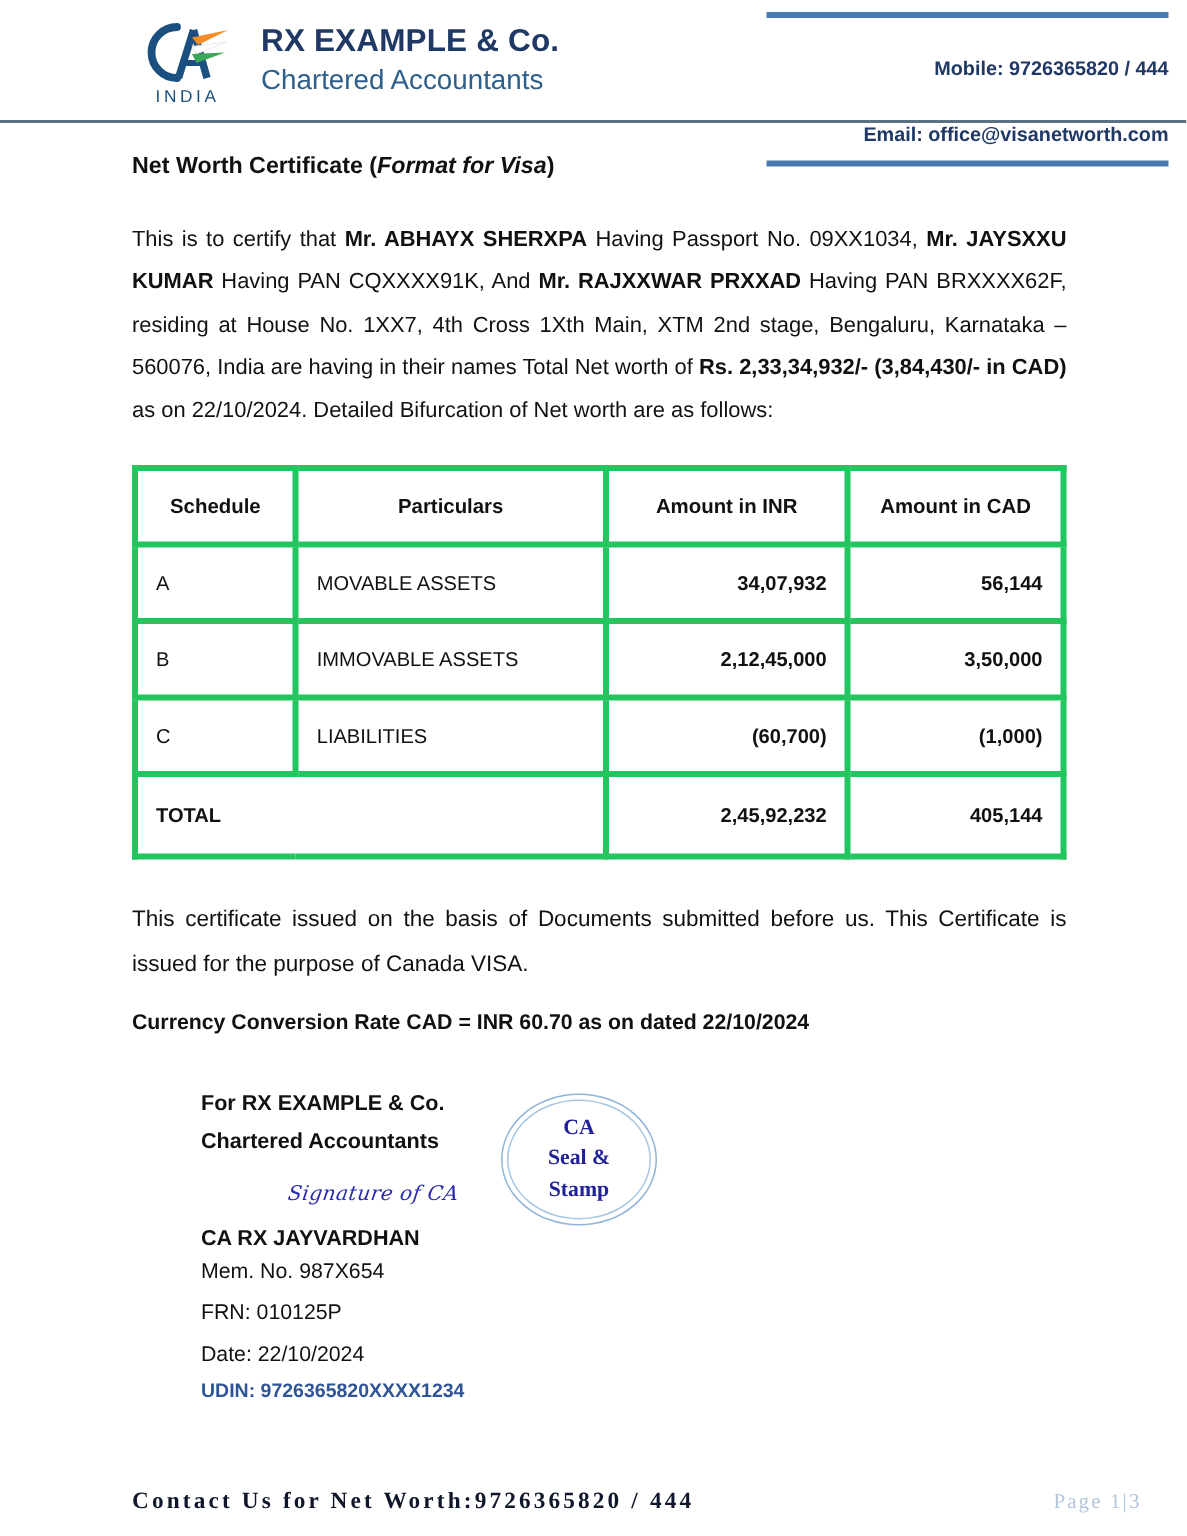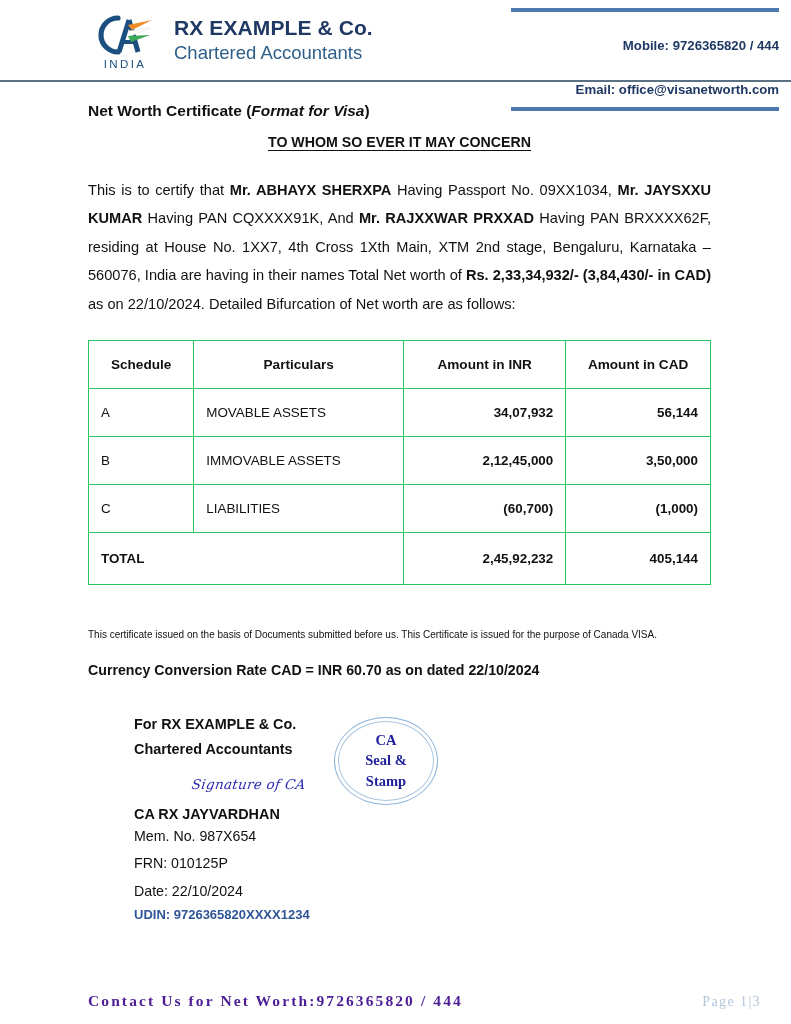--- a/index.html
+++ b/index.html
@@ -116,21 +116,21 @@
   .body-para b { font-weight: bold; }
 
   
   table.networth {
     width: 100%;
     border-collapse: collapse;
     margin-top: 22px;
     font-size: 13.4px;
   }
   table.networth td, table.networth th {
-    border: 1px solid #22c55e;
+    border: 4px solid #22c55e;
     padding: 0 12px;
     height: 47px;
     vertical-align: middle;
   }
   table.networth th {
     font-weight: bold;
     text-align: center;
     font-size: 13.6px;
   }
   .col-schedule { width: 88px; }
@@ -144,22 +144,22 @@
   td.sched { text-align: left; }
   td.part  { text-align: left; }
   tr.total-row td {
     font-weight: bold;
     height: 51px;
   }
   td.total-label { text-align: left; font-weight: bold; }
 
   
   .note-para {
-    margin-top: 40px;
-    font-size: 10px;
+    margin-top: 25px;
+    font-size: 15px;
     line-height: 1.95;
     text-align: justify;
   }
   .rate-line {
     margin-top: 17px;
     font-size: 14.2px;
     font-weight: bold;
   }
 
   
@@ -235,21 +235,21 @@
     right: 30px;
     bottom: 14px;
     display: flex;
     align-items: baseline;
     justify-content: space-between;
   }
   .footer-contact {
     font-family: "Liberation Serif", serif;
     font-size: 15.5px;
     font-weight: bold;
-    color: #4c1d95;
+    color: #0f172a;
     letter-spacing: 2.1px;
     white-space: nowrap;
   }
   .footer-page {
     font-family: "Liberation Serif", serif;
     font-size: 14px;
     color: #b3c6dc;
     letter-spacing: 1.4px;
     white-space: nowrap;
   }
@@ -293,21 +293,20 @@
     </div>
 
   </div>
   <div class="header-rule"></div>
 </div>
 
 <div class="page">
 
   <div class="doc-title"><span>Net Worth Certificate (</span><em>Format for Visa</em><span>)</span></div>
 
-  <div class="doc-subtitle">TO WHOM SO EVER IT MAY CONCERN</div>
 
   <p class="body-para"><span>This is to certify that </span><b>Mr. ABHAYX SHERXPA</b><span> Having Passport No. 09XX1034, </span><b>Mr. JAYSXXU KUMAR</b><span> Having PAN CQXXXX91K, And </span><b>Mr. RAJXXWAR PRXXAD</b><span> Having PAN BRXXXX62F, residing at House No. 1XX7, 4th Cross 1Xth Main, XTM 2nd stage, Bengaluru, Karnataka – 560076, India are having in their names Total Net worth of </span><b>Rs. 2,33,34,932/- (3,84,430/- in CAD)</b><span> as on 22/10/2024. Detailed Bifurcation of Net worth are as follows:</span></p>
 
   <table class="networth">
     <thead>
       <tr>
         <th class="col-schedule">Schedule</th>
         <th class="col-particulars">Particulars</th>
         <th class="col-inr">Amount in INR</th>
         <th class="col-cad">Amount in CAD</th>

